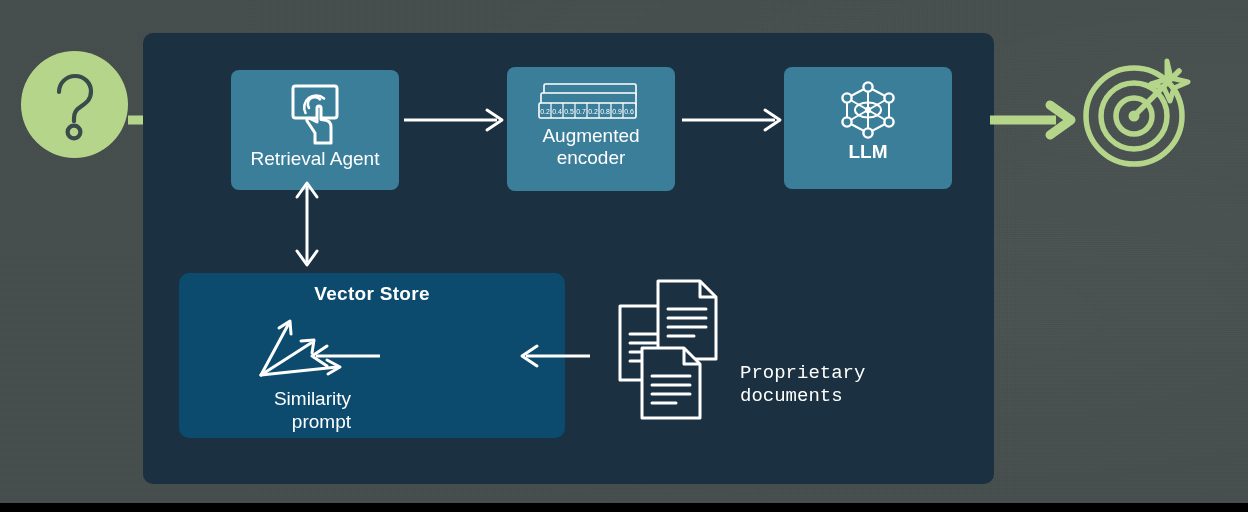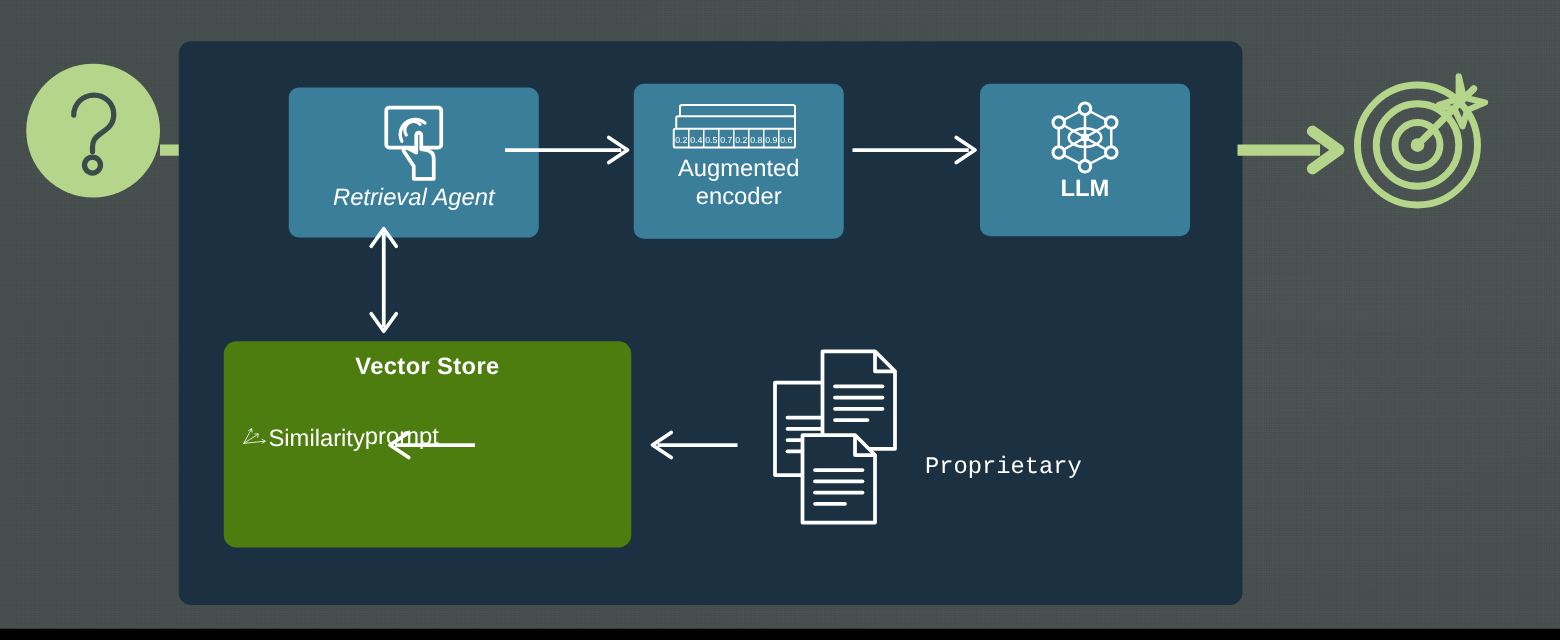--- a/index.html
+++ b/index.html
@@ -35,33 +35,33 @@
     position:absolute;background:#3b7e9a;border-radius:8px;
     display:flex;flex-direction:column;align-items:center;justify-content:flex-start;
     color:#ffffff;
   }
   .node-label{
     color:#fff;font-size:19px;line-height:22px;text-align:center;
     font-family:"Liberation Sans", sans-serif;
   }
   .node-icon{display:block;}
 
-  #box-retrieval{left:231px;top:70px;width:200px;height:108px;padding-top:12px;font-style:italic;}
+  #box-retrieval{left:231px;top:70px;width:168px;height:108px;padding-top:12px;}
   #box-prompt{left:507px;top:67px;width:168px;height:110px;padding-top:14px;}
   #box-llm{left:784px;top:67px;width:168px;height:110px;padding-top:12px;font-weight:bold;}
 
   #box-vector{
-    position:absolute;left:179px;top:273px;width:326px;height:165px;
-    background:#4d7c0f;border-radius:10px;
+    position:absolute;left:179px;top:273px;width:386px;height:165px;
+    background:#0c4a6e;border-radius:10px;
   }
   #vector-title{
     position:absolute;top:10px;left:0;width:100%;text-align:center;
     color:#fff;font-size:19px;font-weight:bold;letter-spacing:.3px;
   }
-  .vs-cell{position:absolute;display:flex;flex-direction:row;align-items:center;}
+  .vs-cell{position:absolute;display:flex;flex-direction:column;align-items:flex-end;}
   #vs-similarity{left:12px;top:42px;width:160px;}
   #vs-encoder{left:170px;top:42px;width:145px;}
   .vs-label{color:#fff;font-size:19px;line-height:23px;text-align:center;margin-top:4px;}
 
   
   #docs-group{position:absolute;left:612px;top:276px;width:230px;height:148px;}
   #docs-icon{position:absolute;left:0;top:0;}
   #docs-label{
     position:absolute;left:128px;top:86px;width:120px;
     color:#fff;font-size:19px;line-height:23px;font-family:Liberation Mono, monospace;
@@ -266,16 +266,17 @@
       <g stroke="#ffffff" stroke-width="3" stroke-linecap="round">
         <line x1="40" y1="100" x2="78" y2="100"></line>
           <line x1="40" y1="109" x2="78" y2="109"></line>
         <line x1="40" y1="118" x2="78" y2="118"></line>
           <line x1="40" y1="127" x2="64" y2="127"></line>
       </g>
     </g>
   </svg>
   <div id="docs-label">
     <div>Proprietary</div>
+    <div>documents</div>
   </div>
 </div>
 
 <div id="bottom-bar"></div>
 
 </body></html>

